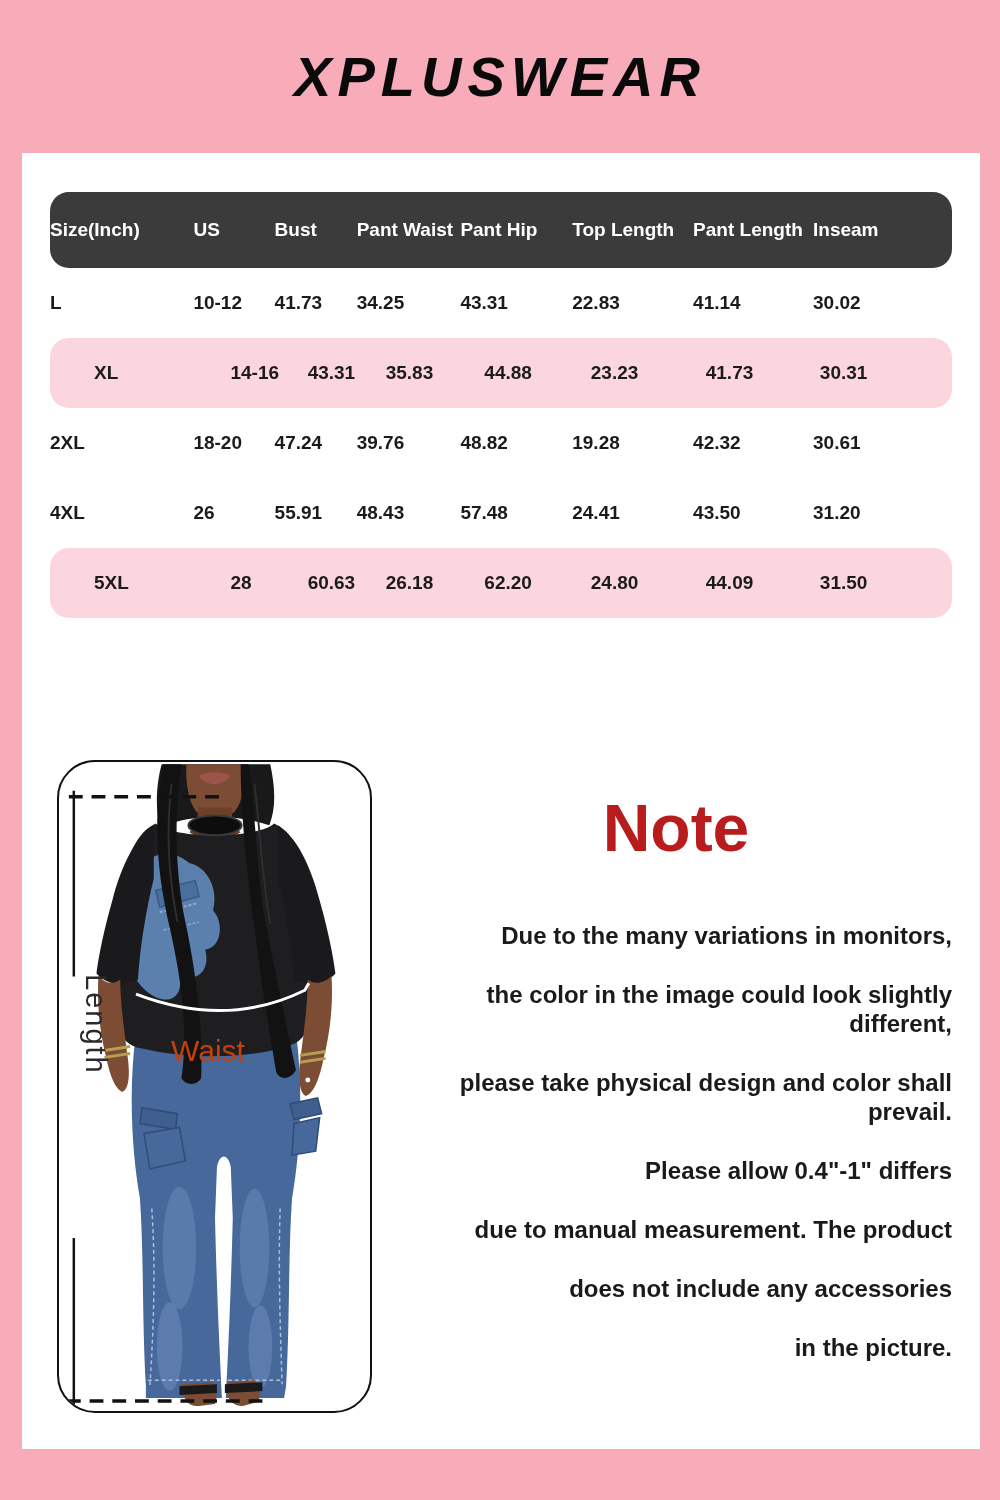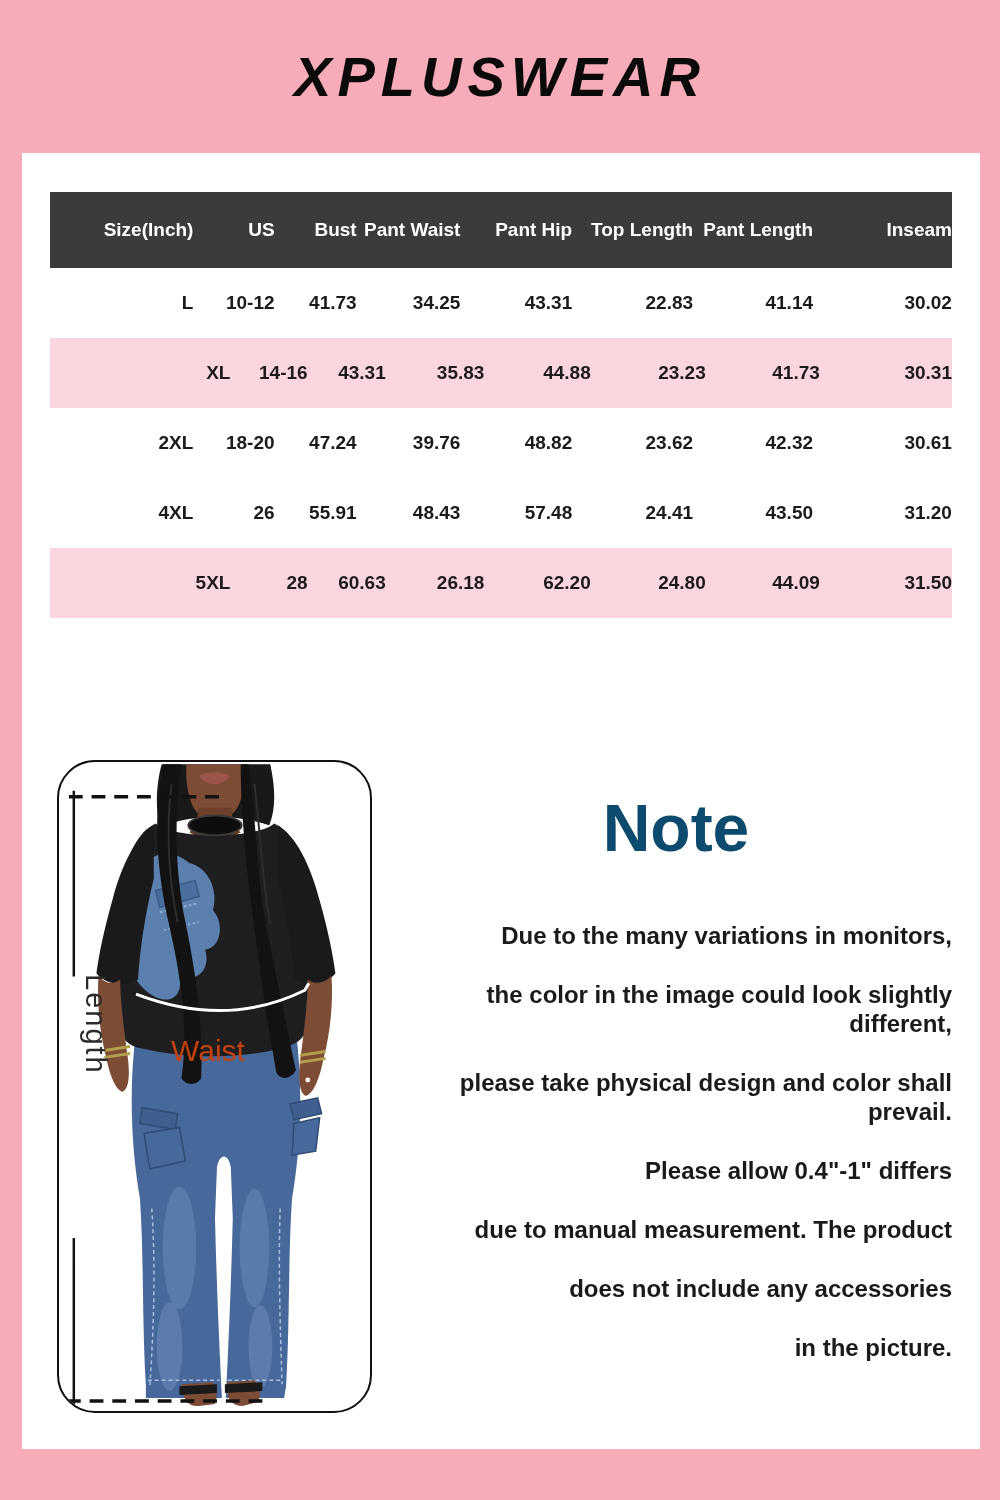--- a/index.html
+++ b/index.html
@@ -17,21 +17,21 @@
     letter-spacing:6px; color:#0a0a0a;
   }
   
   .card { position:absolute; left:22px; top:153px; width:958px; height:1296px; background:#ffffff; }
 
   
   .size-table { position:absolute; left:28px; top:39px; width:902px; }
   .thead, .tr {
     display:grid;
     grid-template-columns:15.9% 9% 9.1% 11.5% 12.4% 13.4% 13.3% 15.4%;
-    align-items:center; text-align:right;
+    align-items:center; text-align:left;border-radius:19px;
   }
   .thead { height:76px; background:#3b3b3b; color:#ffffff; font-size:19px; font-weight:bold; }
   .tr { height:70px; font-size:19px; font-weight:bold; color:#1b1b1b; background:#ffffff; }
   .tr.row-pink { background:#fcd6df;padding-left:44px; }
 
   
   .figure-box {
     position:absolute; left:35px; top:607px; width:315px; height:653px;
     background:#ffffff; border:2px solid #111111; border-radius:38px; overflow:hidden;
   }
@@ -40,21 +40,21 @@
     position:absolute; left:20px; top:212px;
     writing-mode:vertical-rl; font-size:29px; color:#2a2a2a; letter-spacing:2px;
   }
   .waist-label {
     position:absolute; left:112px; top:272px; width:110px; text-align:left;
     font-size:30px; color:#c2410c;
   }
 
   
   .note { position:absolute; left:378px; top:640px; width:552px; text-align:center; color:#1a1a1a; }
-  .note h2 { font-size:66px; line-height:70px; font-weight:bold; margin-bottom:58px; color:#0c4a6e; }
+  .note h2 { font-size:66px; line-height:70px; font-weight:bold; margin-bottom:58px; color:#b91c1c; }
   .note p { font-size:24px; line-height:29px; font-weight:bold; margin-bottom:30px;text-align:right; }
 </style>
 </head>
 <body>
 
 <div class="page">
 
   <header class="brand-header">
     <div class="logo">XPLUSWEAR</div>
   </header>
@@ -94,21 +94,21 @@
         <div>41.73</div>
         <div>30.31</div>
       </div>
 
       <div class="tr">
         <div>2XL</div>
         <div>18-20</div>
         <div>47.24</div>
         <div>39.76</div>
         <div>48.82</div>
-        <div>23.62</div>
+        <div>19.28</div>
         <div>42.32</div>
         <div>30.61</div>
       </div>
 
 
       <div class="tr">
         <div>4XL</div>
         <div>26</div>
         <div>55.91</div>
         <div>48.43</div>

